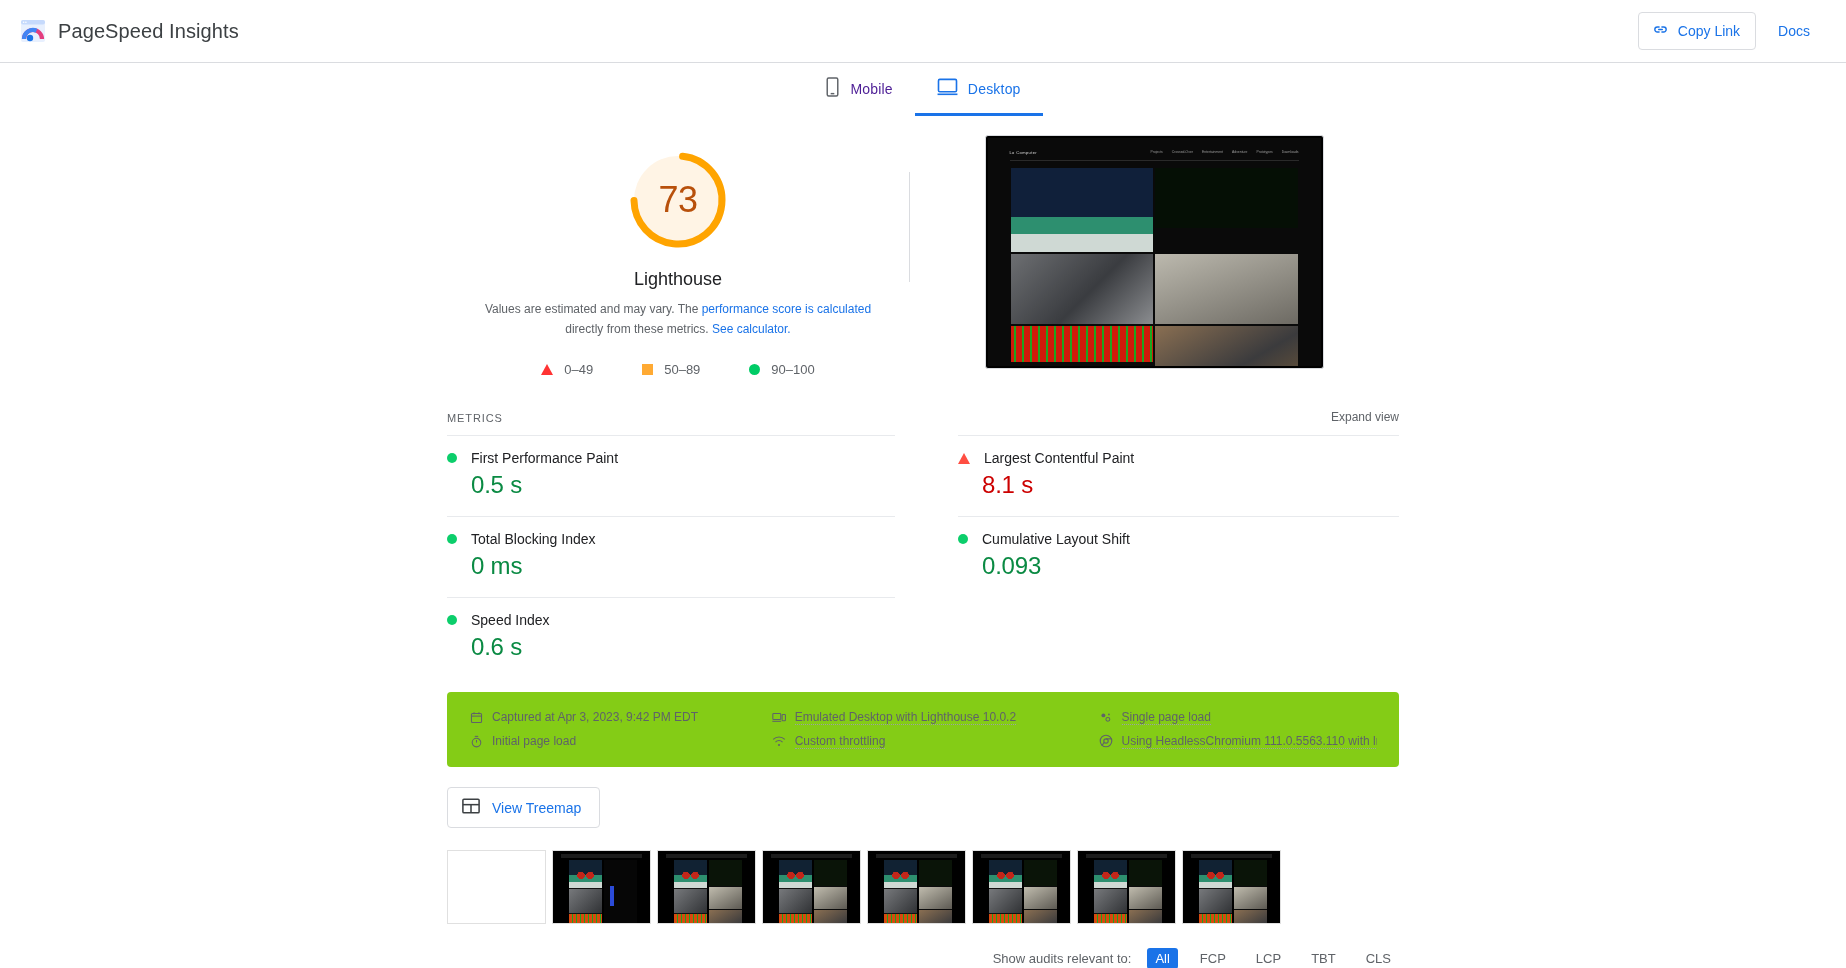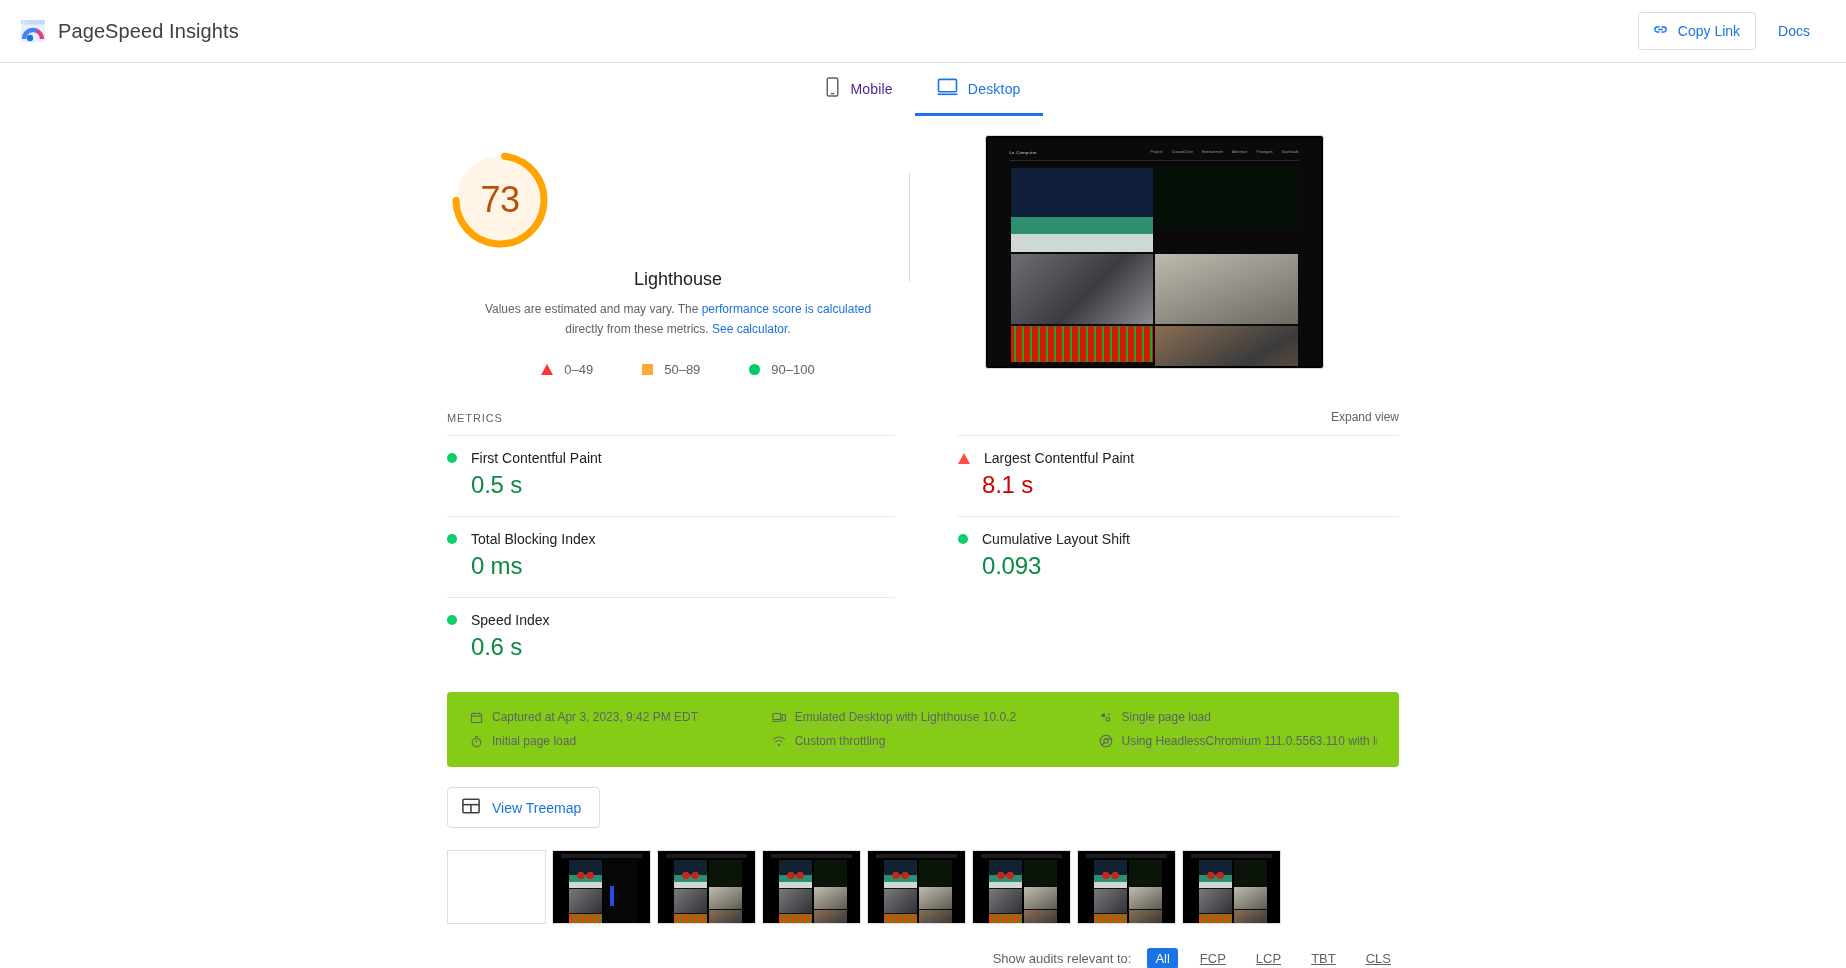--- a/index.html
+++ b/index.html
@@ -48,21 +48,21 @@
   .page { padding:0; }
   .content { width:952px; margin:0 auto; position:relative; }
 
   
   .summary { display:flex; padding:16px 0 0; position:relative; }
   .gauge-col { width:462px; padding-top:14px; text-align:center; position:relative; }
   .gauge-divider {
     position:absolute; left:462px; top:55px; width:1px; height:110px;
     background:#dadce0;
   }
-  .gauge-wrap { display:flex; }
+  .gauge-wrap { display:flex; justify-content:center; }
   .gauge { width:106px; height:106px; position:relative; }
   .gauge svg { display:block; transform:rotate(-90deg); }
   .gauge-score {
     position:absolute; inset:0; display:flex; align-items:center; justify-content:center;
     font-size:36px; color:#b8500b; letter-spacing:-.5px;
   }
   .gauge-label { font-size:18px; color:#202124; margin-top:16px; }
   .gauge-desc {
     font-size:12px; color:#5f6368; line-height:20px;
     margin:9px auto 0; width:392px;
@@ -154,21 +154,21 @@
   .m-bench{ position:absolute; top:27px; left:0; right:0; height:22px; background:linear-gradient(150deg,#c0bcae,#5d5a53); }
   .m-room { position:absolute; top:50px; left:0; right:0; bottom:0; background:linear-gradient(150deg,#8a6f52,#3a3a3c); }
   .m-dark { position:absolute; inset:0; background:#060606; }
   .m-blue { position:absolute; top:26px; left:6px; width:4px; height:20px; background:#2b4bd8; }
 
   
   .filter-row { display:flex; align-items:center; justify-content:flex-end; gap:14px; padding:24px 0 0; font-size:13px; color:#5f6368; }
   .filter-label { margin-right:2px; }
   .chip { padding:3px 8px; border-radius:3px; cursor:pointer; color:#5f6368; }
   .chip.active { background:#1a73e8; color:#fff; }
-  .chip.link { text-decoration:underline; }
+  .chip.link { }
 </style>
 </head>
 <body>
 
 <div class="header">
   <div class="brand">
     <span class="brand-logo">
       <svg width="26" height="26" viewBox="0 0 26 26">
         <rect x="1" y="2" width="24" height="22" rx="2" fill="#e8f0fe"></rect>
         <rect x="1" y="2" width="24" height="4.5" rx="2" fill="#c6dafc"></rect>
@@ -283,21 +283,21 @@
   <div class="metrics-head">
     <span class="metrics-title">METRICS</span>
     <span class="expand-view">Expand view</span>
   </div>
 
   <div class="metrics-grid">
     <div class="metrics-col left">
       <div class="metric">
         <div class="metric-name">
           <span class="dot green"></span>
-          <span>First Contentful Paint</span>
+          <span>First Performance Paint</span>
         </div>
         <div class="metric-value v-green">0.5 s</div>
       </div>
       <div class="metric">
         <div class="metric-name">
           <span class="dot green"></span>
           <span>Total Blocking Index</span>
         </div>
         <div class="metric-value v-green">0 ms</div>
       </div>

